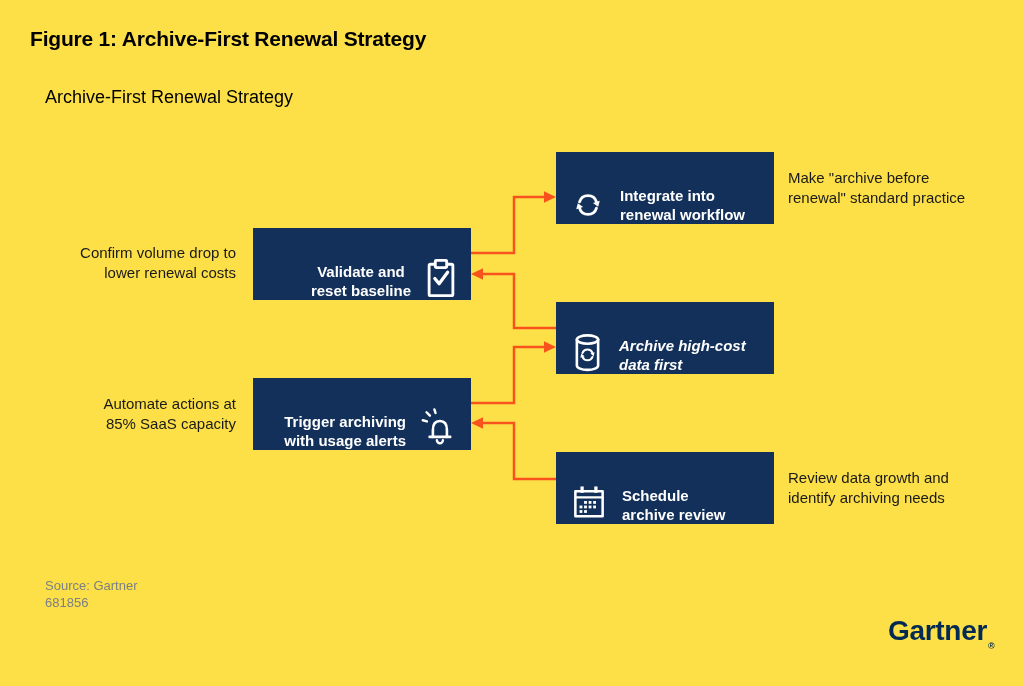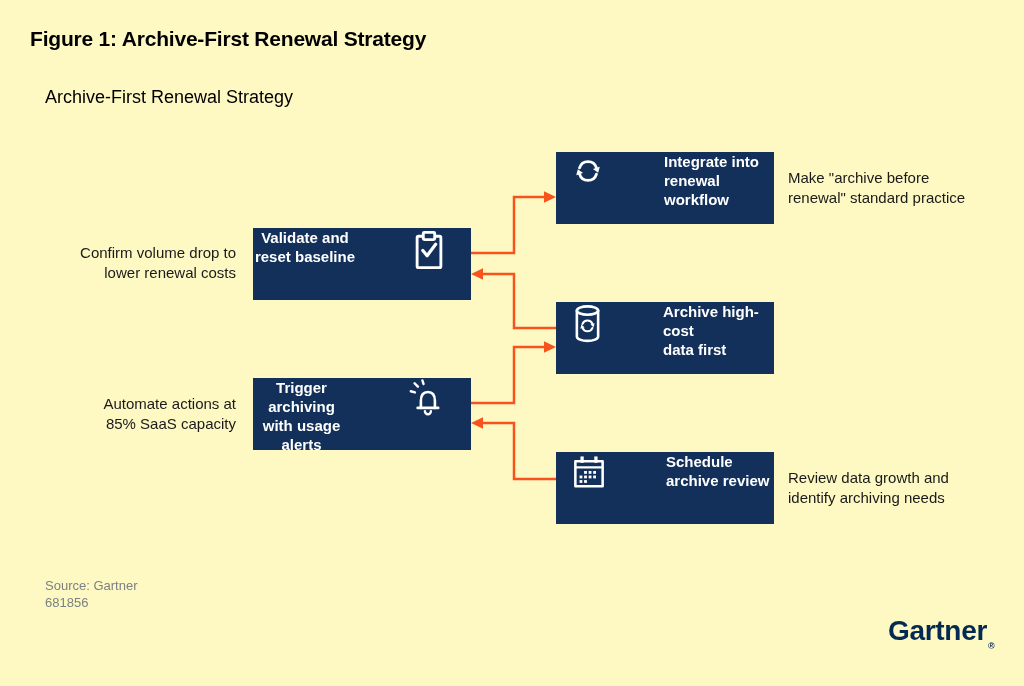--- a/index.html
+++ b/index.html
@@ -5,34 +5,34 @@
   :root{
     --box-fill:#12305A;
     --connector:#F8531D;
     --logo-navy:#032A52;
     --source-gray:#7B8084;
     --text-dark:#1A1A1A;
   }
   *{margin:0;padding:0;box-sizing:border-box;}
   html,body{background:#fff;}
   body{font-family:"Liberation Sans","DejaVu Sans",sans-serif;}
-  .page{position:relative;width:1024px;height:686px;background:#fef9c3;overflow:hidden;}
+  .page{position:relative;width:1024px;height:686px;background:#fde047;overflow:hidden;}
 
   .figure-title{position:absolute;left:30px;top:27px;font-size:21px;font-weight:bold;color:#000;letter-spacing:-0.2px;}
   .diagram-title{position:absolute;left:45px;top:87px;font-size:18px;font-weight:normal;color:#000;}
 
   .connectors{position:absolute;left:0;top:0;width:1024px;height:686px;pointer-events:none;}
   .conn{stroke:var(--connector);fill:none;stroke-width:2.5px;}
   .conn-arrow{fill:var(--connector);}
 
-  .box{position:absolute;width:218px;height:72px;background:var(--box-fill);display:flex;align-items:flex-start;color:#fff;gap:44px;}
+  .box{position:absolute;width:218px;height:72px;background:var(--box-fill);display:flex;align-items:flex-end;color:#fff;}
   .box-label{font-size:15px;font-weight:bold;line-height:19px;white-space:pre-line;}
   .box.right{left:556px;padding-left:13px;}
   .box.right .box-label{margin-left:13px;text-align:left;}
-  .box.left{left:253px;justify-content:flex-end;padding-right:23px;}
+  .box.left{left:253px;justify-content:flex-end;padding-right:11px;}
   .box.left .box-label{margin-right:11px;text-align:center;}
   .icon{display:flex;align-items:center;flex:0 0 auto;}
   .icon-stroke{stroke:#fff;fill:none;stroke-linecap:round;stroke-linejoin:round;}
   .icon-fill{fill:#fff;stroke:none;}
 
   .annotation{position:absolute;font-size:15px;line-height:20px;color:var(--text-dark);white-space:pre-line;}
   .annot-right{left:788px;text-align:left;}
   .annot-left{right:788px;text-align:right;}
 
   .source{position:absolute;left:45px;top:569px;font-size:13px;line-height:17px;color:var(--source-gray);margin-top:8px;}
@@ -84,21 +84,21 @@
 reset baseline</span>
     <span class="icon">
       <svg width="38" height="44" viewBox="0 0 40 46">
         <rect class="icon-stroke" stroke-width="3" x="7.5" y="8.5" width="25" height="33" rx="1.5"></rect>
         <rect x="14" y="4.5" width="12" height="7.5" rx="1" fill="#12305A" stroke="#fff" stroke-width="3"></rect>
         <path class="icon-stroke" stroke-width="3.4" d="M13.5 23.5 L18 29 L27 17"></path>
       </svg>
     </span>
   </div>
 
-  <div class="box right" style="top:302px;">
+  <div class="box right" style="top:302px;font-style:italic;">
     <span class="icon">
       <svg width="37" height="43" viewBox="0 0 40 46">
         <ellipse class="icon-stroke" stroke-width="2.8" cx="20" cy="9" rx="11.5" ry="4.5"></ellipse>
         <path class="icon-stroke" stroke-width="2.8" d="M8.5 9 V37 A11.5 4.8 0 0 0 31.5 37 V9"></path>
         <path class="icon-stroke" stroke-width="2.2" d="M14.6 23.5 A5.8 5.8 0 0 1 25.4 23.5"></path>
         <polygon class="icon-fill" points="26.7,27 27.7,22.6 23.1,24.2"></polygon>
         <path class="icon-stroke" stroke-width="2.2" d="M25.4 27.7 A5.8 5.8 0 0 1 14.6 27.7"></path>
         <polygon class="icon-fill" points="13.3,24.2 12.3,28.6 16.9,27"></polygon>
       </svg>
     </span>

